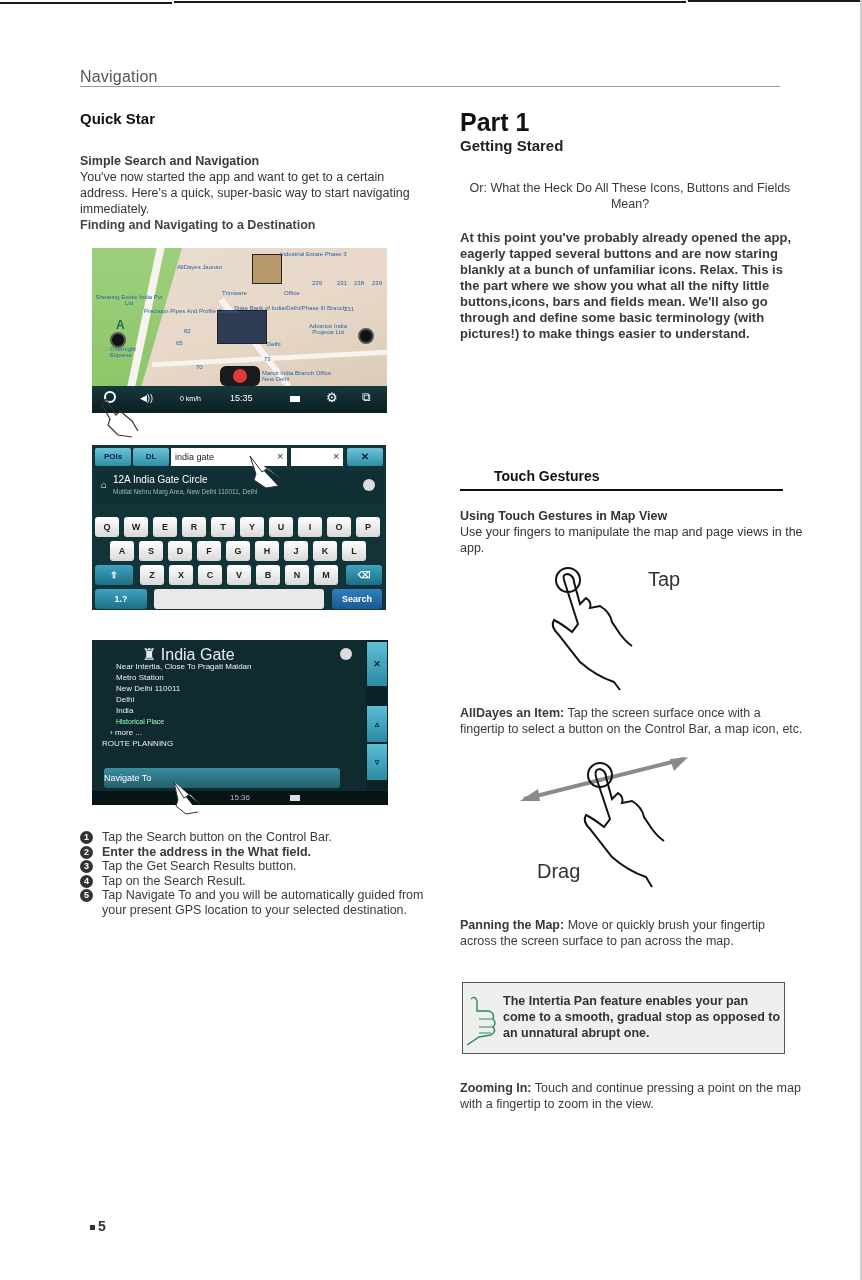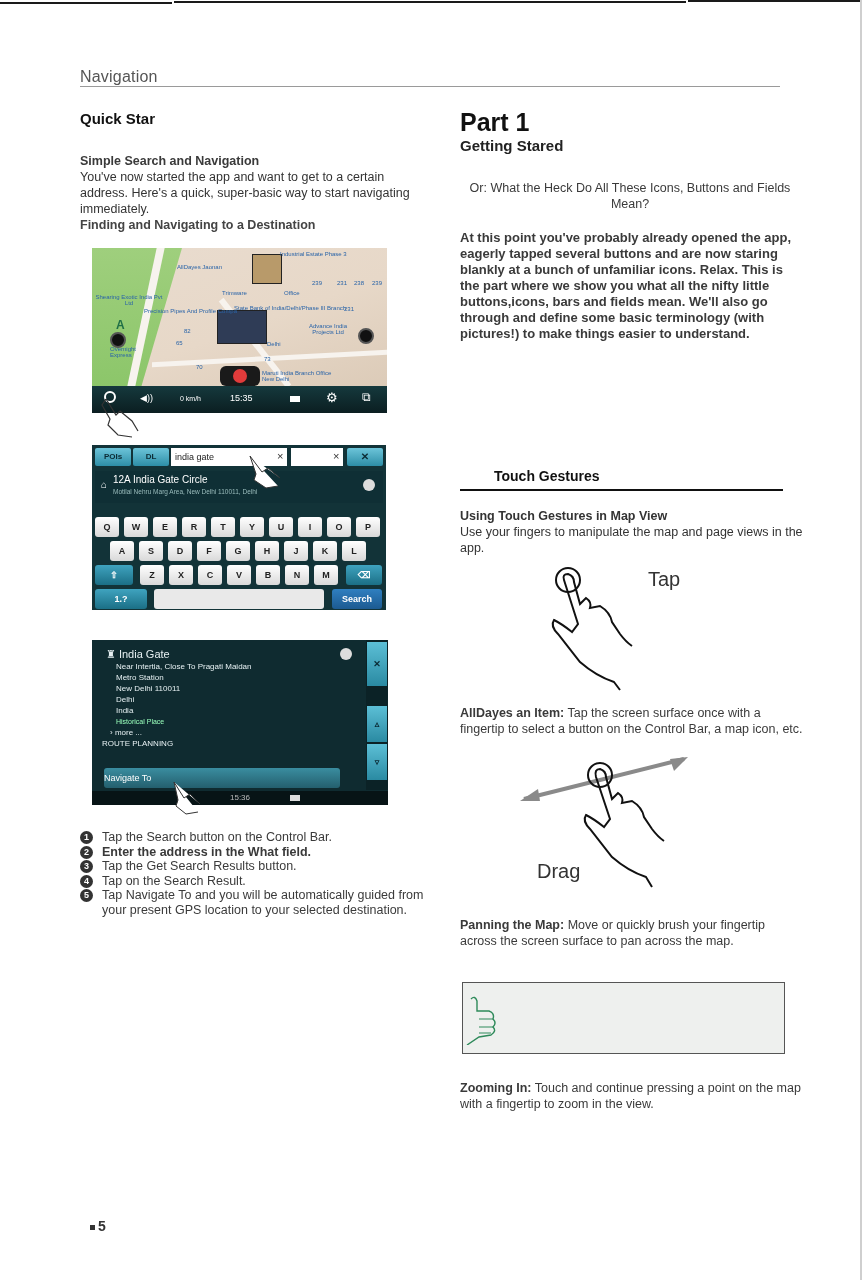--- a/index.html
+++ b/index.html
@@ -202,21 +202,21 @@
     <div class="key" style="left:62px;width:170px;background:#e9e9e9;"></div>
     <div class="key key-dark" style="left:240px;width:50px;background:linear-gradient(180deg,#2f7fc0,#1c5a91);">Search</div>
   </div>
 </div>
 <svg class="hand-svg" style="left:246px;top:450px;" width="40" height="40" viewBox="0 0 40 40">
   <path d="M4 6 L16 22 L22 18 L34 28 M4 6 L10 24 L8 30 L20 38 L32 36" fill="#fff" stroke="#333" stroke-width="1"></path>
 </svg>
 
 <div class="screen res">
   <div class="res-body">
-    <div style="font-size:11px;line-height:13px;">
+    <div style="font-size:16px;line-height:13px;margin-left:36px;">
       <span>♜ </span><span>India Gate</span>
     </div>
     <div style="padding-left:10px;">Near Intertia, Close To Pragati Maidan</div>
     <div style="padding-left:10px;">Metro Station</div>
     <div style="padding-left:10px;">New Delhi 110011</div>
     <div style="padding-left:10px;">Delhi</div>
     <div style="padding-left:10px;">India</div>
     <div style="padding-left:10px;color:#9fb;font-size:7px;">Historical Place</div>
     <div style="padding-left:4px;">› more ...</div>
     <div style="margin-left:-4px;">ROUTE PLANNING</div>
@@ -280,17 +280,18 @@
 
 <div class="rpara" style="top:917px;">
   <span class="bold">Panning the Map:</span><span> Move or quickly brush your fingertip across the  screen surface to pan across the map.</span>
 </div>
 
 <div class="tip-box">
   <svg class="tip-icon" width="34" height="52" viewBox="0 0 34 52">
     <path d="M6 6 Q10 2 12 8 L12 18 L24 18 Q30 20 28 26 Q32 30 28 34 Q32 38 26 42 L14 44 Q8 48 2 52" fill="none" stroke="#2e8a5a" stroke-width="1.4"></path>
     <path d="M14 26 L28 26 M14 34 L28 34 M14 40 L26 40" stroke="#2e8a5a" stroke-width="1"></path>
   </svg>
+  <div class="tip-text">The Intertia Pan feature enables your pan come to a smooth, gradual stop as opposed to an unnatural abrupt one.</div>
 </div>
 
 <div class="rpara" style="top:1080px;">
   <span class="bold">Zooming In:</span><span> Touch and continue pressing a point on the map with a fingertip to zoom in the view.</span>
 </div>
 
 </body></html>

